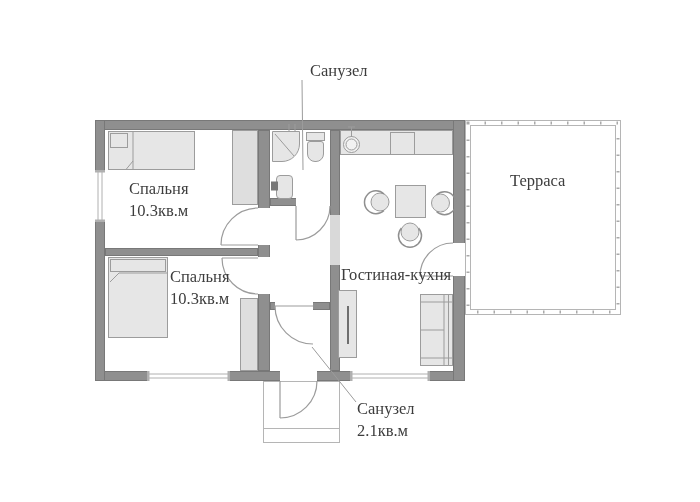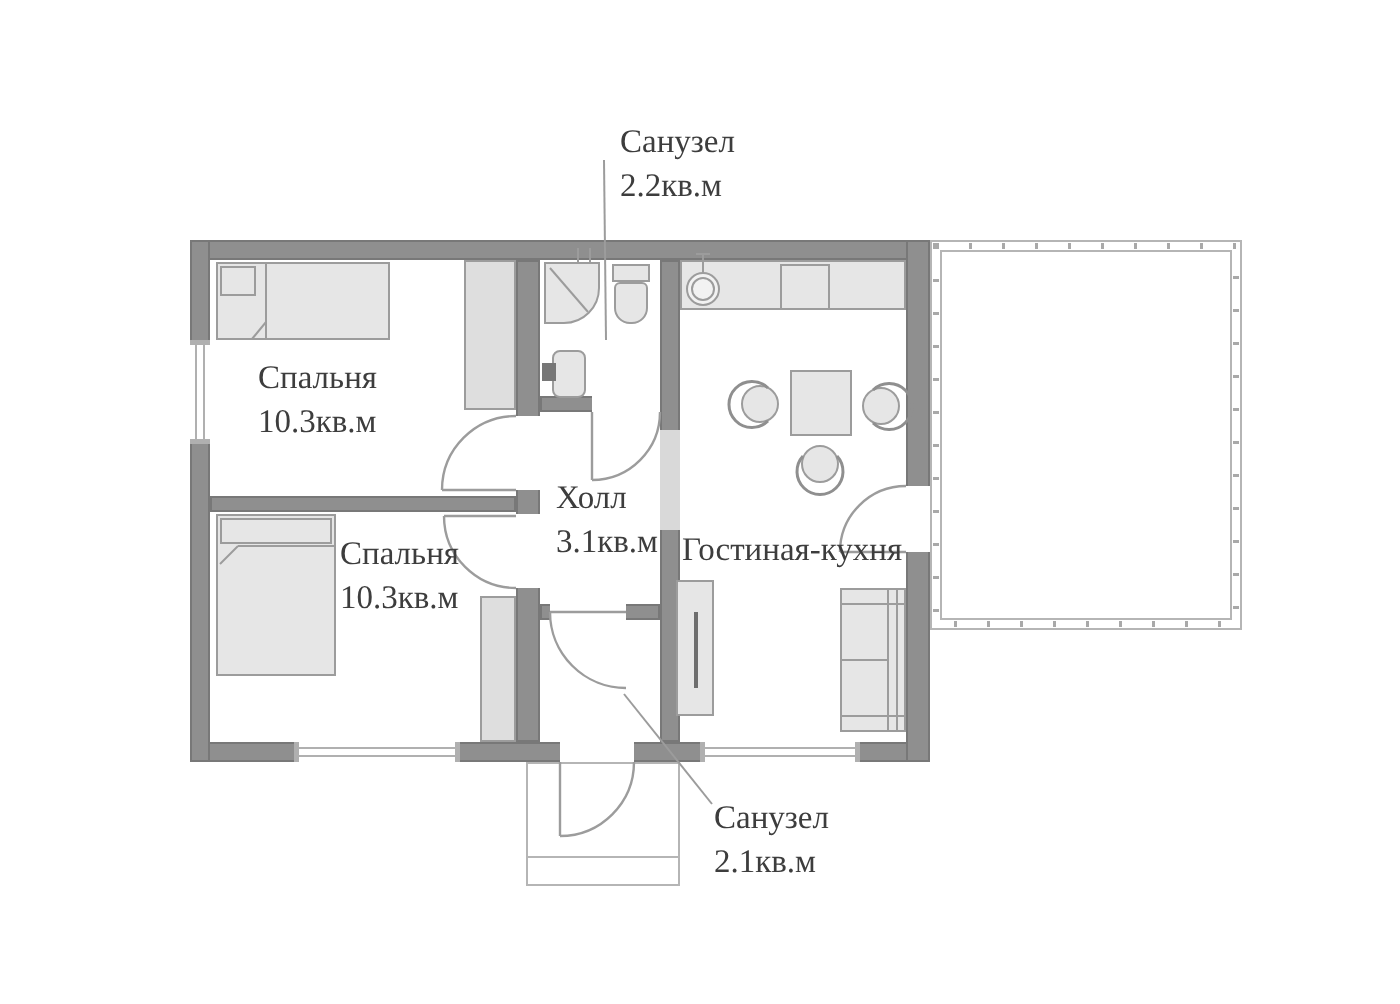--- a/index.html
+++ b/index.html
@@ -132,37 +132,33 @@
       <line x1="448.5" y1="295" x2="448.5" y2="365"></line>
       <line x1="420.5" y1="302" x2="452.5" y2="302"></line>
       <line x1="420.5" y1="330" x2="444" y2="330"></line>
       <line x1="420.5" y1="358" x2="452.5" y2="358"></line>
       <line x1="348" y1="306" x2="348" y2="344" stroke="#6e6e6e" stroke-width="2"></line>
     </g>
   </svg>
 
   <div class="label" style="left:310px;top:60px">
     <div>Санузел</div>
-    <div>2.2кв.м</div>
   </div>
   <div class="label" style="left:129px;top:178px">
     <div>Спальня</div>
     <div>10.3кв.м</div>
   </div>
   <div class="label" style="left:170px;top:266px">
     <div>Спальня</div>
     <div>10.3кв.м</div>
   </div>
-  <div class="label" style="left:278px;top:238px">
-    <div>Холл</div>
-    <div>3.1кв.м</div>
-  </div>
   <div class="label" style="left:341px;top:264px">
     <div>Гостиная-кухня</div>
   </div>
   <div class="label" style="left:510px;top:170px">
+    <div>Терраса</div>
   </div>
   <div class="label" style="left:357px;top:398px">
     <div>Санузел</div>
     <div>2.1кв.м</div>
   </div>
 
 </div>
 
 </body></html>

